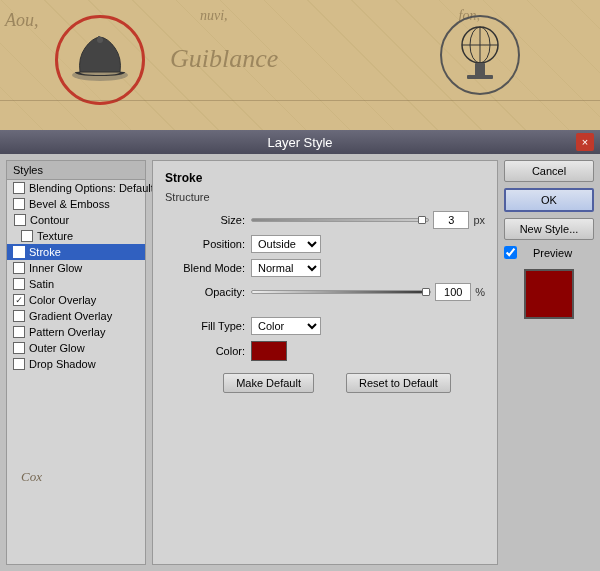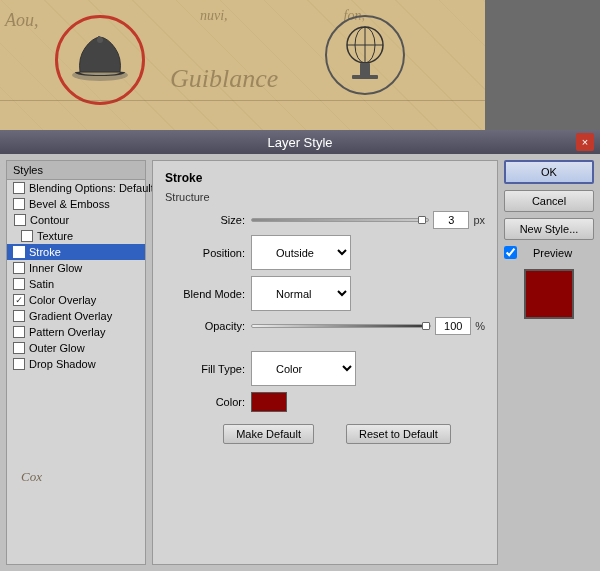--- a/index.html
+++ b/index.html
@@ -1,20 +1,20 @@
 <!DOCTYPE html>
 <html><head>
   <meta charset="utf-8">
   <style>
     * { box-sizing: border-box; margin: 0; padding: 0; }
     body { width: 600px; height: 571px; overflow: hidden; font-family: Arial, sans-serif; font-size: 12px; background: #6b6b6b; }
 
     
     .bg-canvas {
-      width: 485px;
+      width: 600px;
       height: 130px;
       background: #d4bc8a;
       position: relative;
       overflow: hidden;
     }
     .bg-canvas::before {
       content: '';
       position: absolute;
       inset: 0;
       background: repeating-linear-gradient(45deg, transparent, transparent 30px, rgba(180,160,100,0.2) 30px, rgba(180,160,100,0.2) 31px);
@@ -188,25 +188,25 @@
       background: white;
       text-align: center;
       font-size: 11px;
       padding: 1px;
     }
     .unit-label {
       font-size: 11px;
       color: #333;
     }
     .select-box {
-      height: 35px;
+      height: 18px;
       border: 1px solid #999;
       background: white;
       font-size: 11px;
-      padding: 0 20px;
+      padding: 0 2px;
       min-width: 70px;
     }
     .opacity-slider {
       flex: 1;
       height: 4px;
       background: linear-gradient(to right, #eee, #333);
       border: 1px solid #999;
       border-radius: 2px;
       position: relative;
     }
@@ -283,21 +283,21 @@
       font-style: italic;
     }
   </style>
 </head>
 <body>
 
 <div class="bg-canvas">
   <span class="bg-text" style="top:10px;left:5px;font-size:18px;">Aou,</span>
   <span class="bg-text" style="top:8px;left:200px;font-size:14px;">nuvi,</span>
   <span class="bg-text" style="top:8px;right:120px;font-size:14px;">fon,</span>
-  <span class="bg-text" style="top:64px;left:170px;font-size:26px;">Guiblance</span>
+  <span class="bg-text" style="top:44px;left:170px;font-size:26px;">Guiblance</span>
   <div class="helmet-circle">
     <svg width="60" height="60" viewBox="0 0 60 60">
 
       <ellipse cx="30" cy="45" rx="28" ry="6" fill="#555" opacity="0.4"></ellipse>
       <path d="M10 42 Q8 28 15 18 Q22 8 30 7 Q38 8 45 18 Q52 28 50 42 Z" fill="#444" stroke="#333" stroke-width="1"></path>
       <path d="M5 42 Q5 46 30 46 Q55 46 55 42 L50 42 Q50 45 30 45 Q10 45 10 42 Z" fill="#333"></path>
       <circle cx="30" cy="10" r="3" fill="#555"></circle>
       <path d="M29 10 L29 6" stroke="#555" stroke-width="2"></path>
     </svg>
   </div>
@@ -442,22 +442,22 @@
         </div>
 
         <div class="bottom-buttons">
           <button class="action-btn">Make Default</button>
           <button class="action-btn">Reset to Default</button>
         </div>
       </div>
     </div>
 
     <div class="right-panel">
+      <button class="right-btn">Cancel</button>
       <button class="right-btn default-btn">OK</button>
-      <button class="right-btn">Cancel</button>
       <button class="right-btn">New Style...</button>
       <div class="preview-checkbox">
         <input type="checkbox" checked="" style="">
         <span>Preview</span>
       </div>
       <div class="preview-swatch" style="width:50px;height:50px;background:#8b0000;border:2px solid #555;margin:4px auto;display:block;"></div>
     </div>
 
   </div>
 </div>

